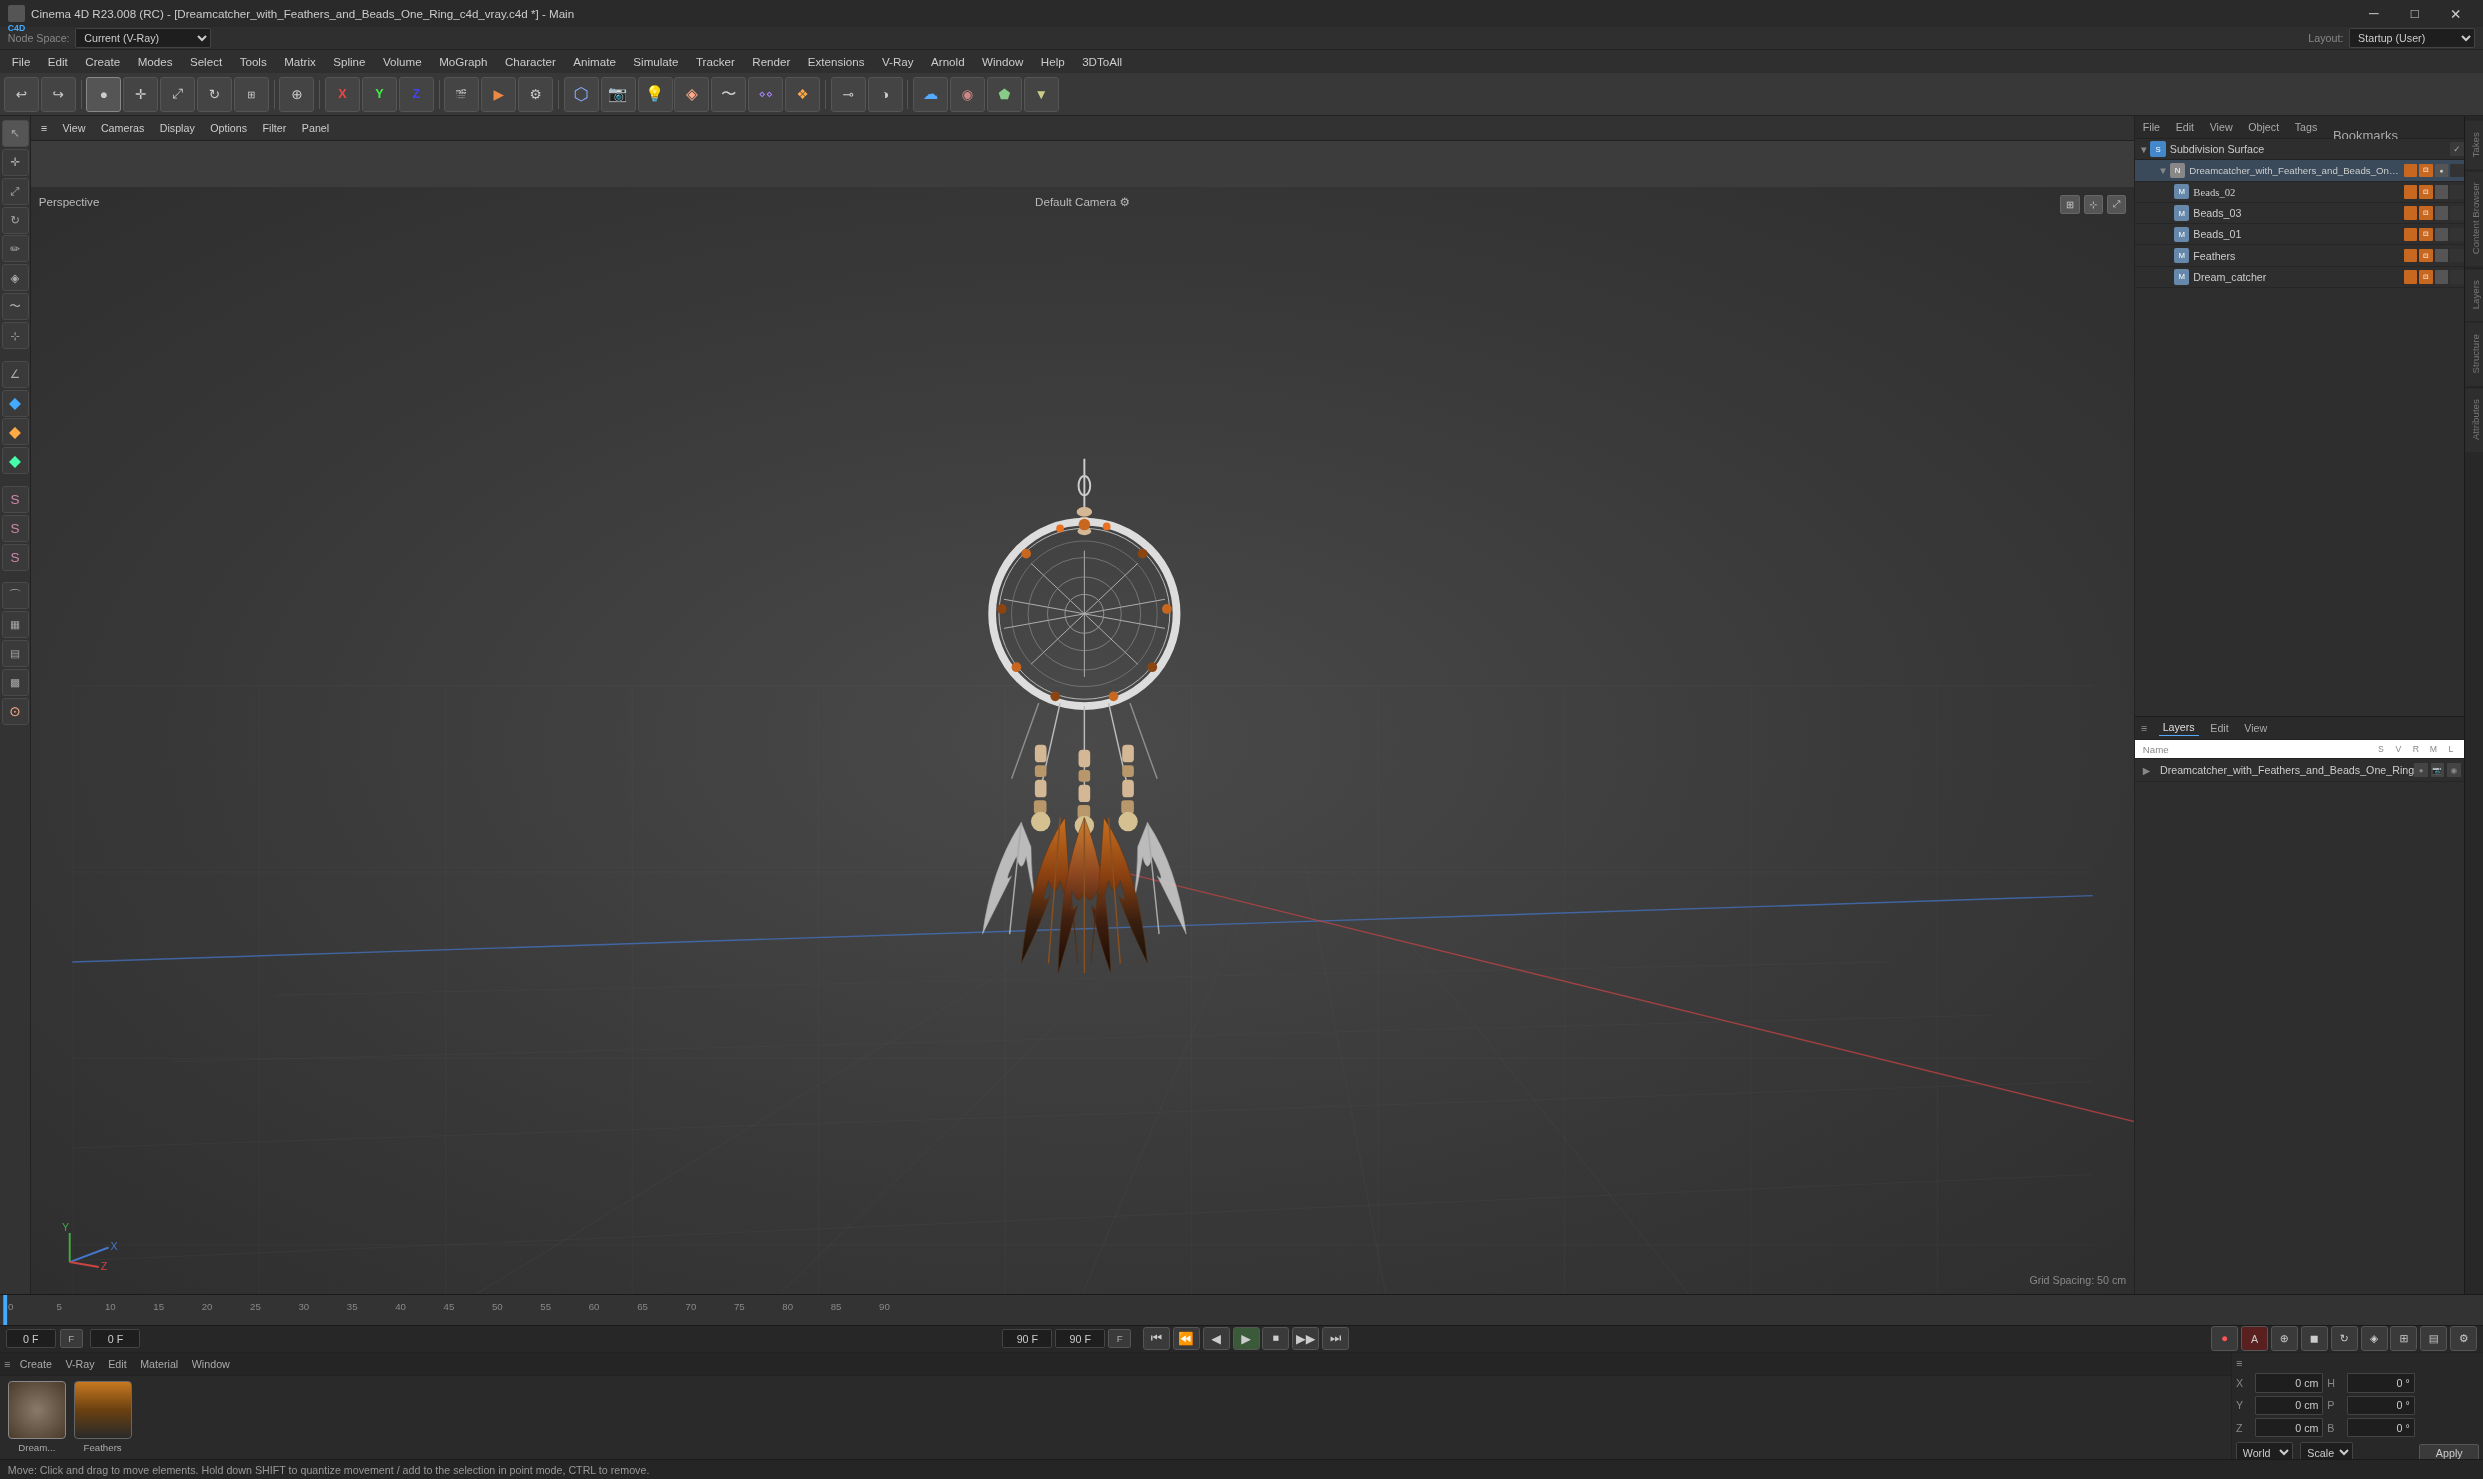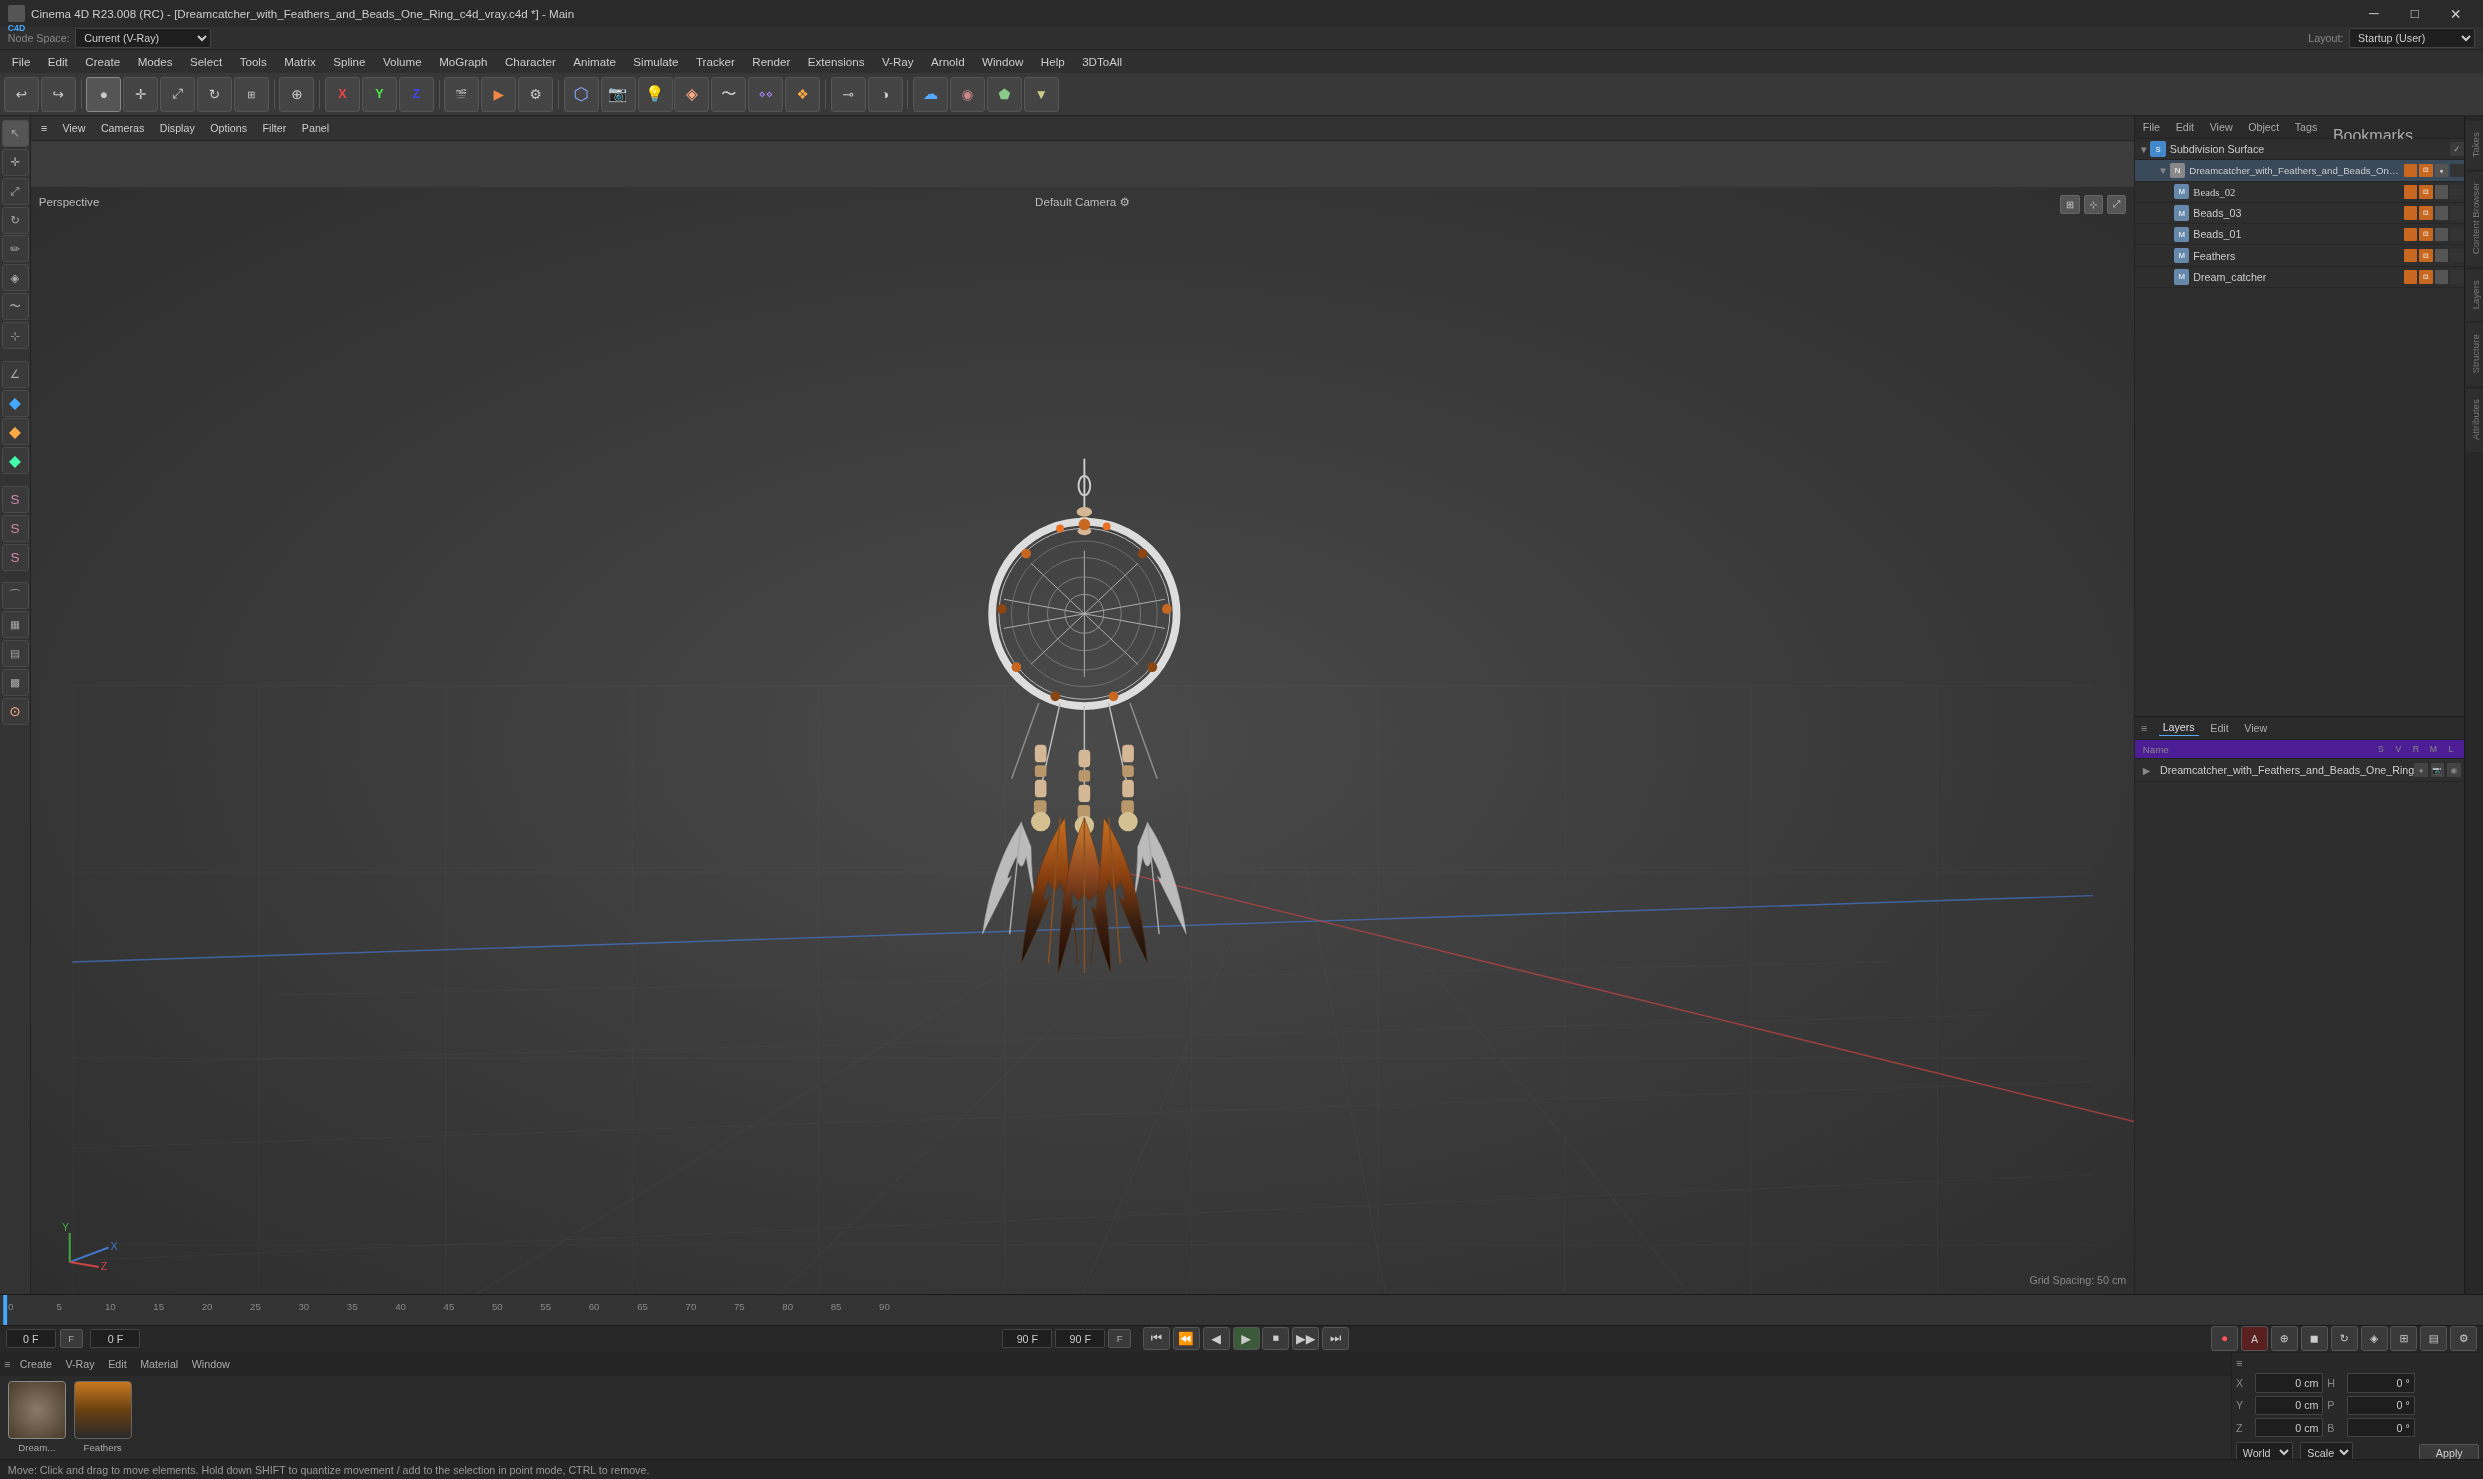--- a/index.html
+++ b/index.html
@@ -247,21 +247,21 @@
     .layers-tab {
       font-size: 10.7px;
       color: #aaa;
       cursor: pointer;
       padding: 1.9px 3.9px;
     }
     .layers-tab.active { color: #ddd; border-bottom: 1.9px solid #5af; }
 
     #layers-cols {
       height: 19.4px;
-      background: #4c1d95;
+      background: #ffffff;
       display: flex;
       align-items: center;
       padding: 0 7.8px;
       border-bottom: 1px solid #222;
       font-size: 9.7px;
       color: #888;
     }
     .layers-col-name { flex: 1; }
     .layers-col-icons { display: flex; gap: 3.9px; }
     .layers-col-icon { width: 13.6px; text-align: center; font-size: 8.7px; }
@@ -908,21 +908,21 @@
     </div>
 
     <div id="right-section">
 
       <div style="height:23px;background:#2a2a2a;display:flex;align-items:center;border-bottom:1px solid #222;">
         <span style="padding:2.9px 7.8px;font-size:10.7px;color:#aaa;cursor:pointer;">File</span>
         <span style="padding:2.9px 7.8px;font-size:10.7px;color:#aaa;cursor:pointer;">Edit</span>
         <span style="padding:2.9px 7.8px;font-size:10.7px;color:#aaa;cursor:pointer;">View</span>
         <span style="padding:2.9px 7.8px;font-size:10.7px;color:#aaa;cursor:pointer;">Object</span>
         <span style="padding:2.9px 7.8px;font-size:10.7px;color:#aaa;cursor:pointer;">Tags</span>
-        <span style="padding:2.9px 7.8px;font-size:16px;color:#aaa;cursor:pointer;margin-top:17px;">Bookmarks</span>
+        <span style="padding:2.9px 7.8px;font-size:13px;color:#aaa;cursor:pointer;margin-top:17px;">Bookmarks</span>
       </div>
 
       <div id="obj-manager-area" style="height:369px;flex-shrink:0;overflow:hidden;display:flex;flex-direction:column;">
 
         <div class="subd-header" style="background:#2e2e2e;border-bottom:1px solid #222;height:21.3px;display:flex;align-items:center;padding:0 3.9px;">
           <span style="color:#888;font-size:9.7px;margin-right:1.9px;">▼</span>
           <div class="subd-icon" style="background:#4488cc;width:15.5px;height:15.5px;border-radius:1.9px;margin-right:3.9px;display:flex;align-items:center;justify-content:center;font-size:7.8px;color:#fff;">S</div>
           <span class="subd-name">Subdivision Surface</span>
           <div class="subd-actions">
             <div class="subd-action" style="background:#3a3a3a;color:#aaa;font-size:8.7px;">✓</div>

